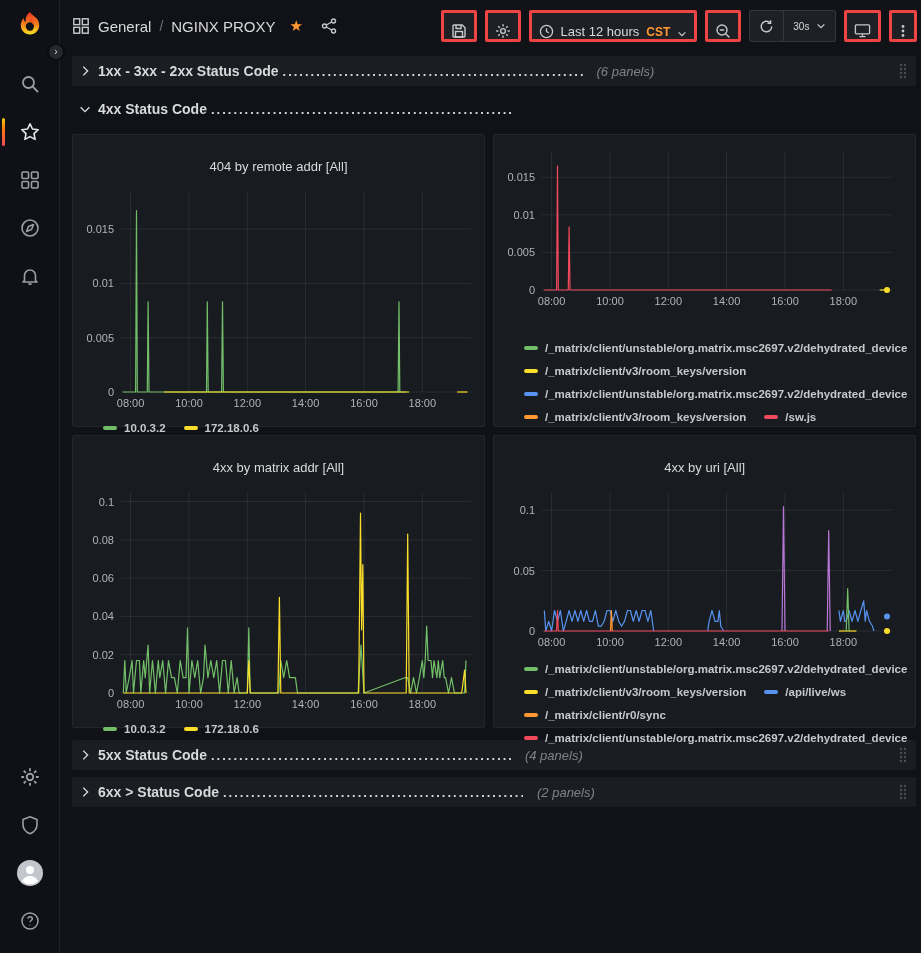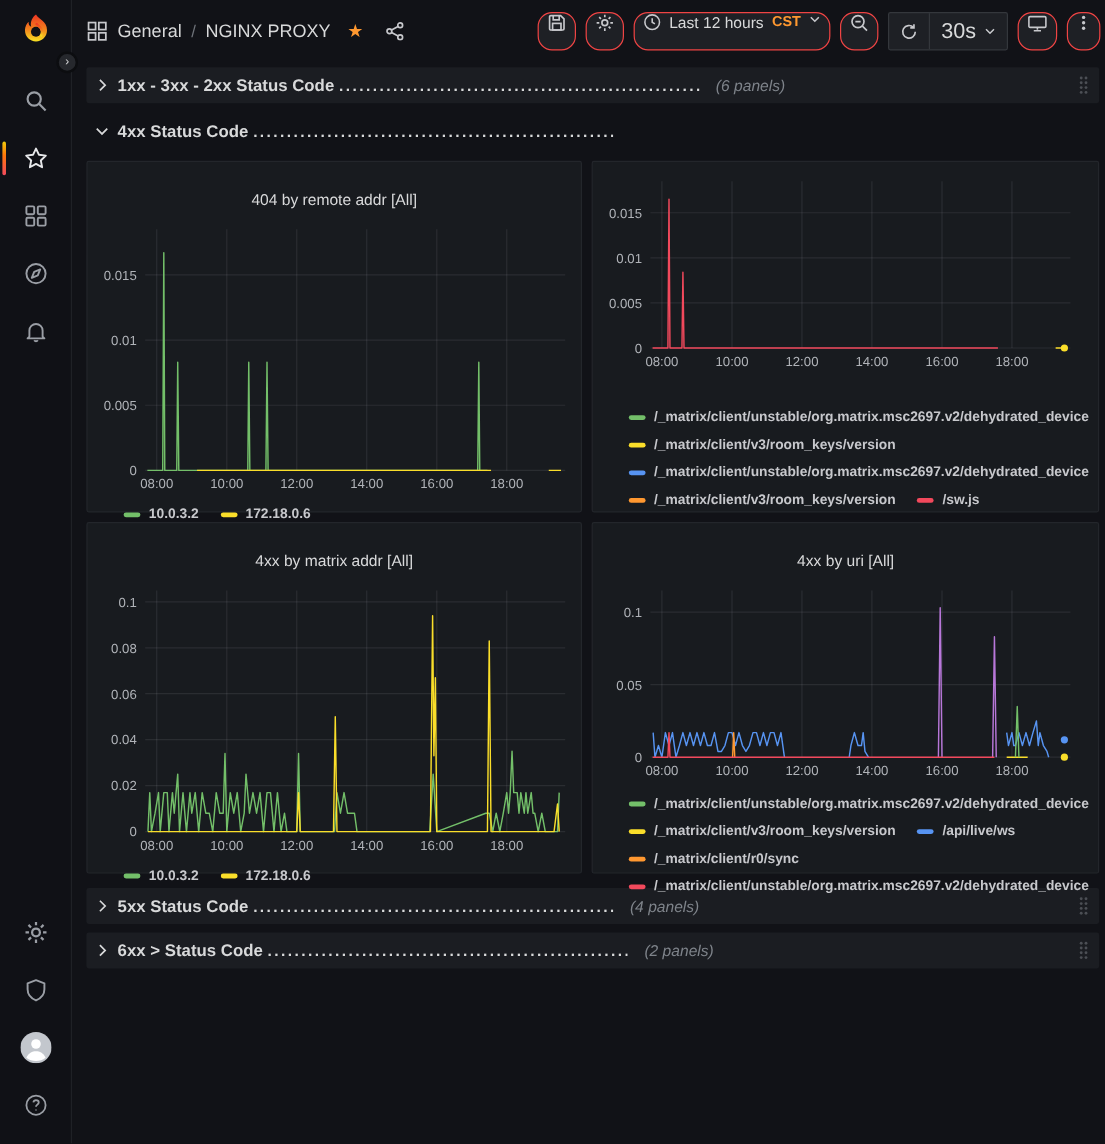--- a/index.html
+++ b/index.html
@@ -25,26 +25,26 @@
 
   
   .main { flex:1; display:flex; flex-direction:column; }
   .topnav { height:52px; flex:0 0 52px; display:flex; align-items:center; padding:0 14px 0 12px; }
   .crumb { display:flex; align-items:center; gap:8px; }
   .crumb .sec, .crumb .ttl { font-size:15px; color:#d8d9da; cursor:pointer; }
   .crumb .sep { color:#6e7279; font-size:14px; }
   .fav { color:#ff9830; font-size:15px; margin-left:6px; cursor:pointer; }
   .shr { margin-left:10px; cursor:pointer; display:flex; }
   .tools { margin-left:auto; display:flex; align-items:center; gap:8px; }
-  .tbtn { height:32px; min-width:32px; padding:0 7px; display:flex; align-items:flex-start; justify-content:center;
-          gap:7px; background:#1e2025; border:1px solid #ef4444; border-radius:12px; cursor:pointer;
+  .tbtn { height:32px; min-width:32px; padding:0 7px; display:flex; align-items:flex-end; justify-content:center;
+          gap:7px; background:#1e2025; border:3px solid #ef4444; border-radius:2px; cursor:pointer;
           color:#d8d9da; font-size:13px; }
   .tbtn .tz { color:#ff9830; font-size:12px; font-weight:bold; }
   .tgroup { display:flex; align-items:stretch; background:#1e2025; border:1px solid #34373c; border-radius:2px; }
-  .tgroup .seg { display:flex; align-items:center; gap:7px; padding:0 9px; height:30px; cursor:pointer; font-size:18px;}
+  .tgroup .seg { display:flex; align-items:center; gap:7px; padding:0 9px; height:30px; cursor:pointer; font-size:10px;}
   .tgroup .div { width:1px; background:#34373c; }
 
   
   .subnav { height:38px; flex:0 0 38px; display:flex; align-items:center; padding:0 14px 0 12px; gap:6px; }
   .chip { height:32px; display:flex; align-items:center; padding:0 10px; background:#1f2127; border-radius:2px;
           color:#6e9fff; font-size:13px; font-weight:500; cursor:pointer; }
   .vselect { position:relative; width:287px; height:32px; background:#1f2127; border-radius:2px; cursor:pointer; }
   .vselect .redact { position:absolute; left:3px; top:3px; bottom:3px; right:26px; background:#000; }
   .vselect .car { position:absolute; right:7px; top:11px; }
   .allsel { height:32px; display:flex; align-items:center; gap:8px; padding:0 10px; border:1px solid #2e3136;

